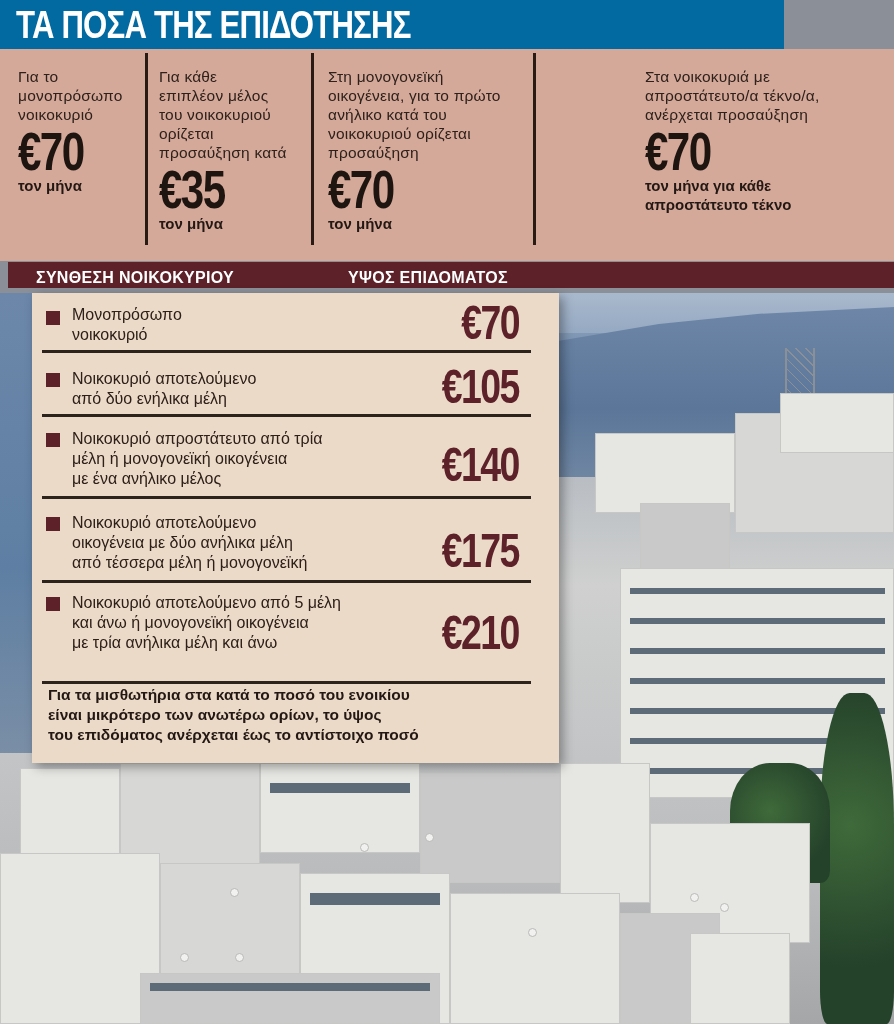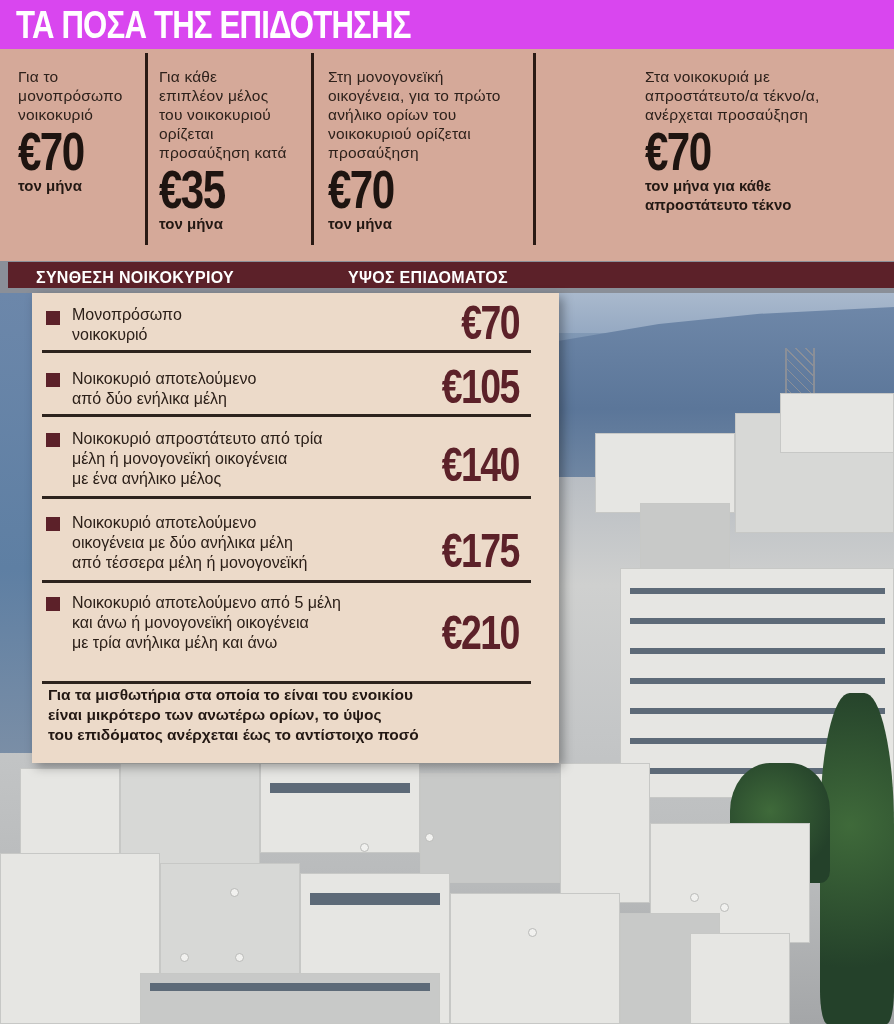--- a/index.html
+++ b/index.html
@@ -1,19 +1,19 @@
 <!DOCTYPE html>
 <html><head>
 <meta charset="utf-8">
 <style>
   * { box-sizing: border-box; margin: 0; padding: 0; }
   html, body { width: 894px; height: 1024px; overflow: hidden; background: #8a8f98; }
   body { position: relative; font-family: "Liberation Sans", sans-serif; }
 
-  .header { position: absolute; left: 0; top: 0; width: 894px; height: 49px; background: #d946ef; }
+  .header { position: absolute; left: 0; top: 0; width: 784px; height: 49px; background: #0369a1; }
   .header h1 { position: absolute; left: 16px; top: 2px; font-family: "Liberation Sans", sans-serif; font-weight: 700; font-size: 38px; line-height: 46px; color: #fff; letter-spacing: -1px; transform: scaleX(0.82); transform-origin: left center; white-space: nowrap; }
 
   .topband { position: absolute; left: 0; top: 49px; width: 894px; height: 212px; background: #d5a999; }
   .vdiv { position: absolute; top: 4px; width: 3px; height: 192px; background: #2a1a14; }
   .col { position: absolute; top: 18px; color: #2b1d17; }
   .col .txt { font-size: 15.5px; line-height: 19px; color: #2e211b; letter-spacing: 0.2px; }
   .col .amount { font-weight: 700; font-size: 54px; line-height: 50px; color: #1e1410; letter-spacing: -2px; transform: scaleX(0.78); transform-origin: left center; display: inline-block; white-space: nowrap; margin-top: 2px; }
   .col .per { font-weight: 700; font-size: 15px; line-height: 19px; color: #231813; }
 
   .photo { position: absolute; left: 0; top: 293px; width: 894px; height: 731px; overflow: hidden;
@@ -65,21 +65,21 @@
     <div class="txt">του νοικοκυριού</div>
     <div class="txt">ορίζεται</div>
     <div class="txt">προσαύξηση κατά</div>
     <div class="amount">€35</div>
     <div class="per">τον μήνα</div>
   </div>
 
   <div class="col" style="left:328px; width:205px">
     <div class="txt">Στη μονογονεϊκή</div>
     <div class="txt">οικογένεια, για το πρώτο</div>
-    <div class="txt">ανήλικο ορίων του</div>
+    <div class="txt">ανήλικο κατά του</div>
     <div class="txt">νοικοκυριού ορίζεται</div>
     <div class="txt">προσαύξηση</div>
     <div class="amount">€70</div>
     <div class="per">τον μήνα</div>
   </div>
 
   <div class="col" style="left:645px; width:230px">
     <div class="txt">Στα νοικοκυριά με</div>
     <div class="txt">απροστάτευτο/α τέκνο/α,</div>
     <div class="txt">ανέρχεται προσαύξηση</div>
@@ -185,17 +185,17 @@
     <div class="bullet" style="top:14px"></div>
     <div class="desc" style="top:10px">
       <div>Νοικοκυριό αποτελούμενο από 5 μέλη</div>
       <div>και άνω ή μονογονεϊκή οικογένεια</div>
       <div>με τρία ανήλικα μέλη και άνω</div>
     </div>
     <div class="value" style="top:26px">€210</div>
   </div>
 
   <div class="note">
-    <div>Για τα μισθωτήρια στα οποία το είναι του ενοικίου</div>
+    <div>Για τα μισθωτήρια στα κατά το ποσό του ενοικίου</div>
     <div>είναι μικρότερο των ανωτέρω ορίων, το ύψος</div>
     <div>του επιδόματος ανέρχεται έως το αντίστοιχο ποσό</div>
   </div>
 </div>
 
 </body></html>

